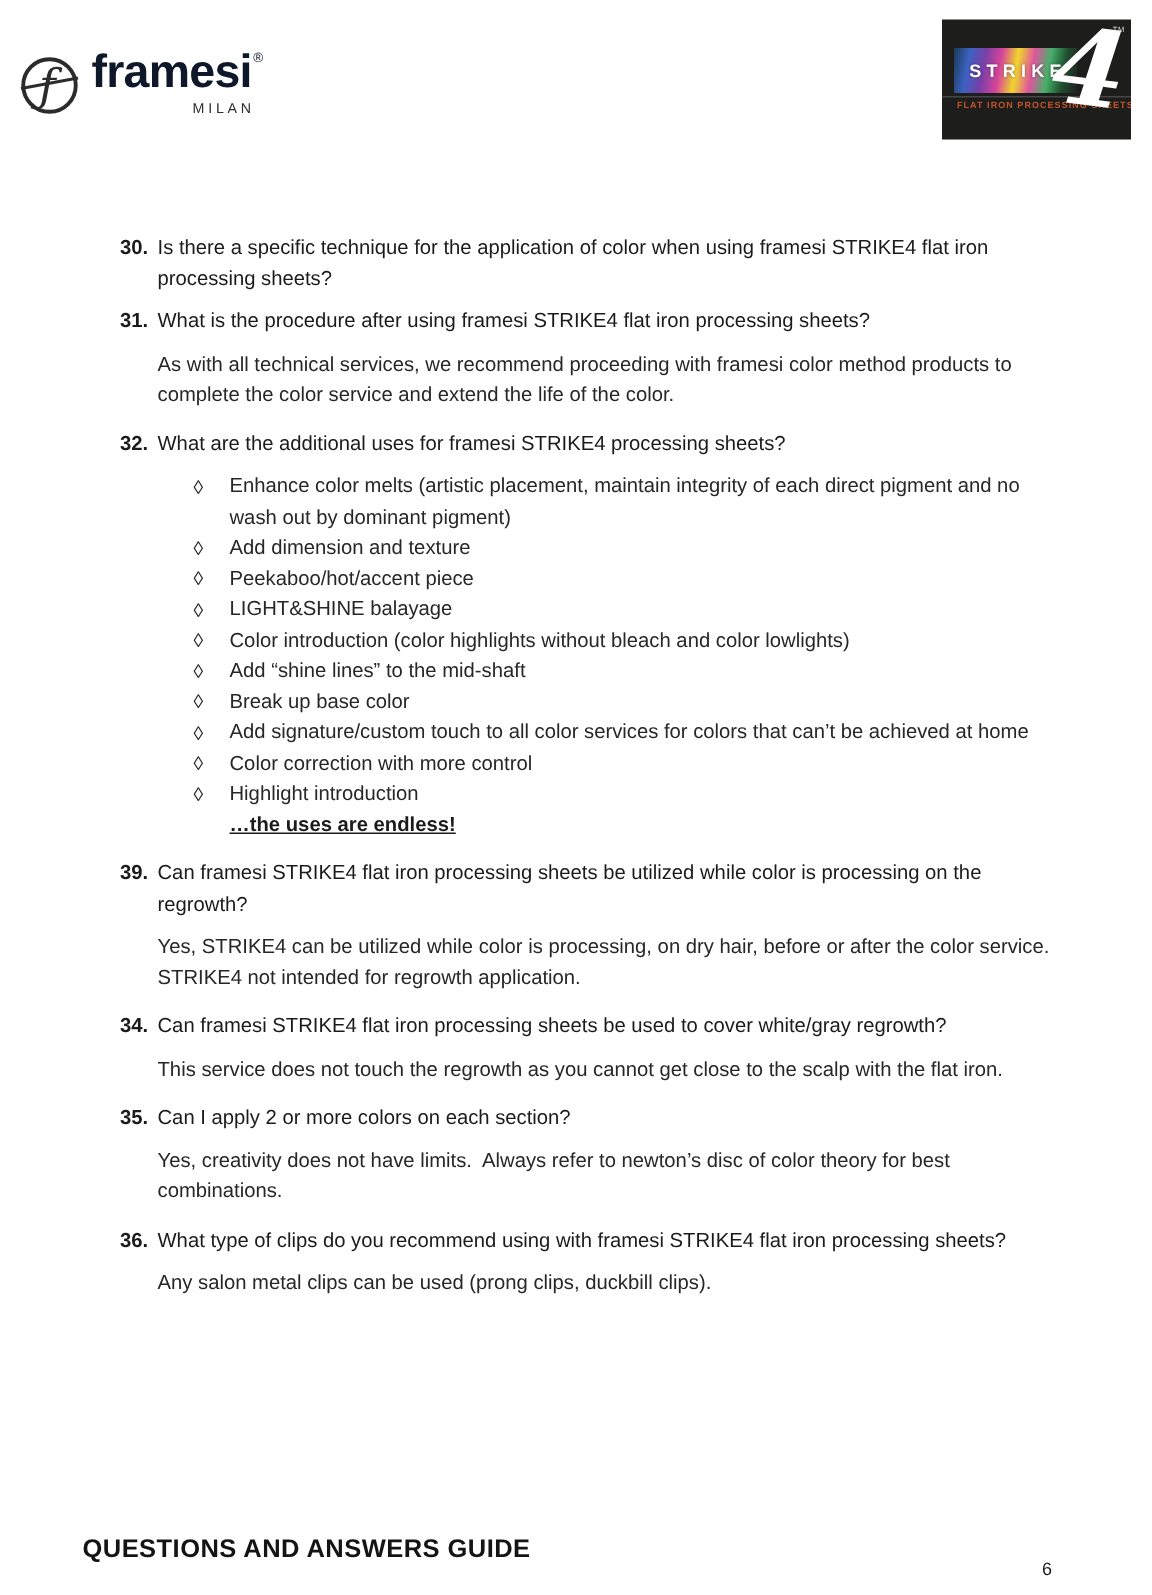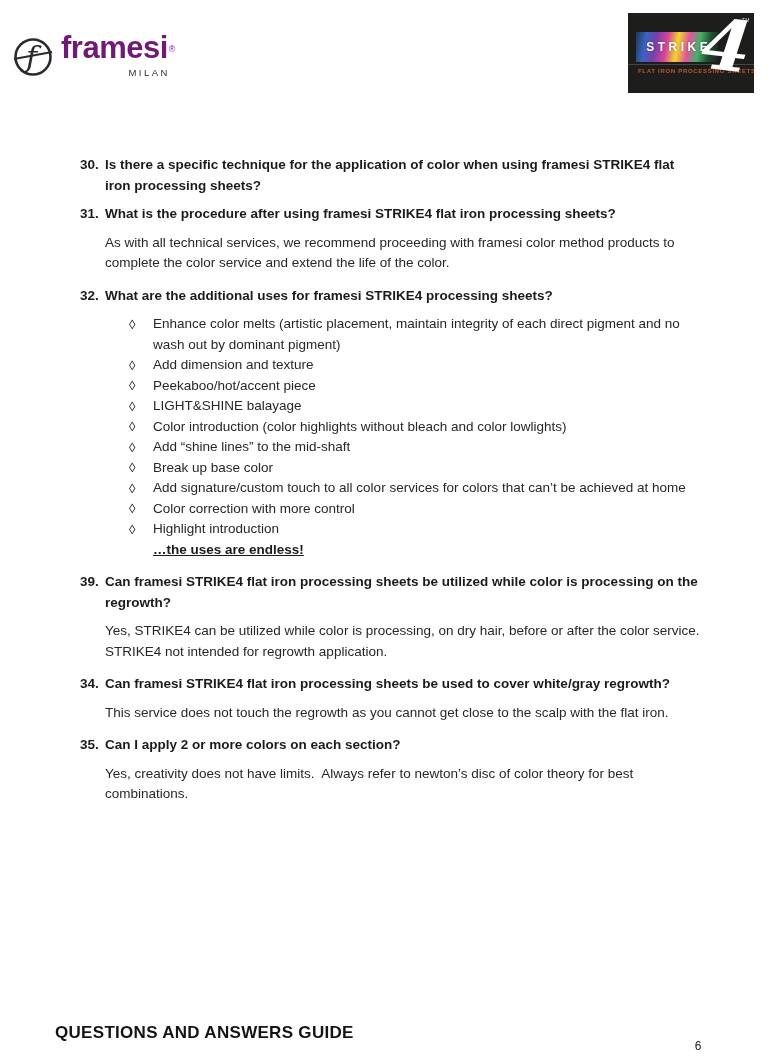--- a/index.html
+++ b/index.html
@@ -10,39 +10,39 @@
     background:#ffffff;
     font-family:"Liberation Sans",sans-serif;
     color:#262626;
     overflow:hidden;
   }
 
   
   .brand{position:absolute;left:12px;top:32px;display:flex;align-items:flex-start;}
   .monogram{margin-top:3px;flex:none;}
   .wordmark-wrap{margin-left:7px;}
-  .wordmark{display:flex;font-size:31px;font-weight:bold;letter-spacing:-0.5px;color:#701a75;line-height:1.05;align-items:center;}
+  .wordmark{display:flex;font-size:31px;font-weight:bold;letter-spacing:-0.5px;color:#0f172a;line-height:1.05;}
   .reg{font-size:9px;margin-top:2px;margin-left:1px;font-weight:normal;}
   .milan{text-align:right;font-size:9.5px;letter-spacing:2.5px;color:#2e2e2e;margin-top:2px;padding-right:5px;font-weight:500;}
 
   
   .strike-box{position:absolute;top:13px;left:628px;width:126px;height:80px;background:#1d1d1b;overflow:hidden;}
   .strike-band{position:absolute;left:8px;top:19px;width:82px;height:30px;display:flex;align-items:center;justify-content:center;}
   .strike-word{color:#ffffff;font-weight:bold;font-size:12px;letter-spacing:3.5px;text-indent:3.5px;text-shadow:0 0 2px rgba(0,0,0,.45);}
   .strike-4{position:absolute;top:0px;right:6px;width:46px;text-align:center;font-family:"DejaVu Serif",serif;font-style:italic;font-weight:bold;font-size:70px;line-height:0.95;color:#ffffff;transform:rotate(7deg);z-index:3;}
   .strike-tm{position:absolute;top:4px;right:4px;color:#dddddd;font-size:5px;letter-spacing:0.5px;z-index:4;}
   .strike-line{position:absolute;left:0;right:0;top:51px;height:1px;background:#464646;z-index:1;}
   .strike-tagline{position:absolute;left:10px;top:55px;font-size:6px;font-weight:bold;letter-spacing:0.7px;color:#c2552e;z-index:2;white-space:nowrap;}
 
   
   .content{position:absolute;left:0;top:0;width:768px;padding:155px 66px 0 80px;box-sizing:border-box;}
   .qa{margin:0 0 2px 0;}
   .qa-question{display:flex;font-weight:bold;color:#1b1b1b;font-size:13.5px;line-height:20.5px;margin:0 0 8px 0;}
   .q-num{width:25px;flex:none;}
-  .q-text{margin:0;font-size:inherit;font-weight:bold;line-height:inherit;}
+  .q-text{margin:0;font-size:inherit;font-weight:normal;line-height:inherit;}
   .answer-block{padding-left:25px;}
   .answer-p{margin:0 0 12px 0;font-size:13.5px;line-height:20.5px;color:#272727;white-space:pre-wrap;}
   .bullet-list{list-style:none;margin:0 0 0 0;padding:0;}
   .bullet-item{position:relative;padding-left:48px;font-size:13.5px;line-height:20.5px;color:#272727;}
   .diamond{position:absolute;left:24px;top:0.5px;font-size:13px;}
   .bullets-closing{font-weight:bold;color:#1b1b1b;margin:0 0 12px 0;padding-left:48px;font-size:13.5px;line-height:20.5px;text-decoration:underline;}
 
   
   .footer-label{position:absolute;left:55px;top:1023px;font-weight:bold;font-size:17px;letter-spacing:0.3px;color:#141414;}
   .page-number{position:absolute;left:688px;top:1039px;font-size:12px;color:#1a1a1a;width:20px;text-align:center;}
@@ -142,17 +142,26 @@
   <section class="qa">
     <div class="qa-question">
       <span class="q-num">35.</span>
       <h3 class="q-text">Can I apply 2 or more colors on each section?</h3>
     </div>
     <div class="answer-block">
           <p class="answer-p">Yes, creativity does not have limits.  Always refer to newton’s disc of color theory for best combinations.</p>
         </div>
   </section>
 
+  <section class="qa">
+    <div class="qa-question">
+      <span class="q-num">36.</span>
+      <h3 class="q-text">What type of clips do you recommend using with framesi STRIKE4 flat iron processing sheets?</h3>
+    </div>
+    <div class="answer-block">
+          <p class="answer-p">Any salon metal clips can be used (prong clips, duckbill clips).</p>
+        </div>
+  </section>
 </main>
 
   <div class="footer-label">QUESTIONS AND ANSWERS GUIDE</div>
   <div class="page-number">6</div>
 </div>
 
 </body></html>

